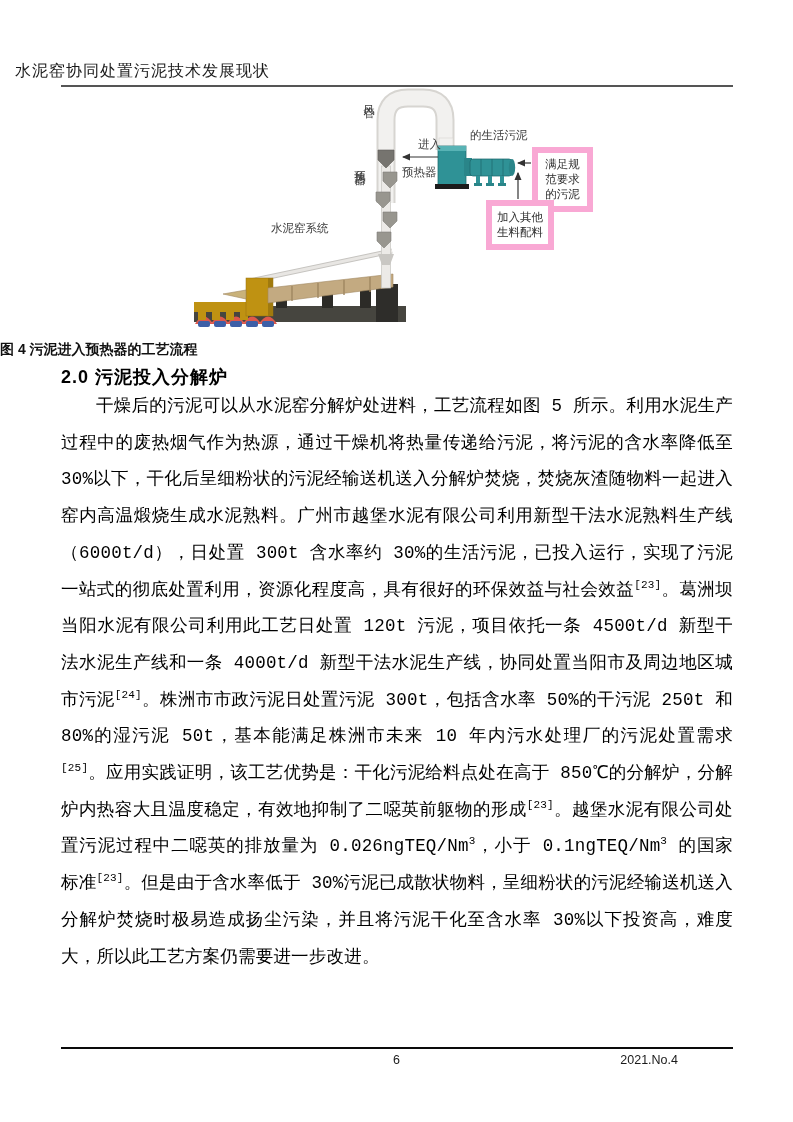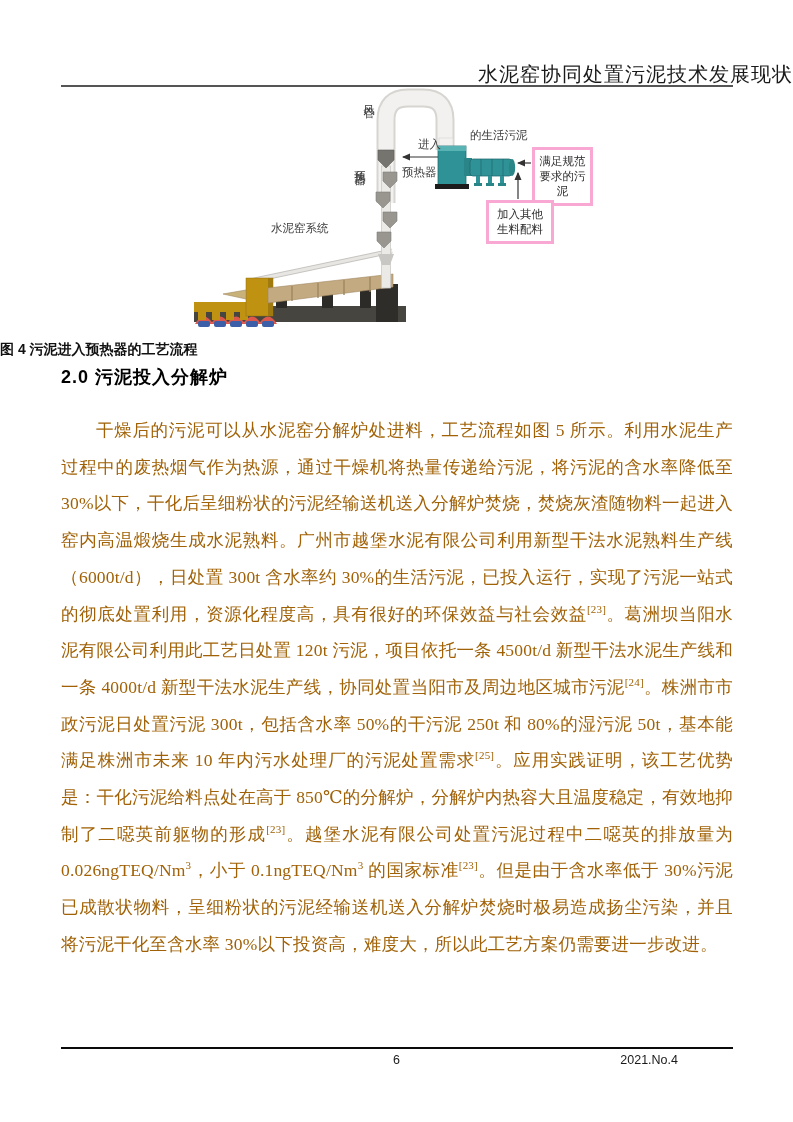--- a/index.html
+++ b/index.html
@@ -8,53 +8,53 @@
     position:relative;
     width:793px; height:1122px;
     background:#ffffff;
     font-family:"Liberation Serif","DejaVu Serif",serif;
     color:#111;
     overflow:hidden;
     margin:0 auto;
   }
   .header-title {
     position:absolute; top:61px; left:0; width:100%;
-    text-align:right; font-size:20px; letter-spacing:1px; color:#1a1a1a;padding-left:15px;
+    text-align:left; font-size:16px; letter-spacing:1px; color:#1a1a1a;padding-left:15px;
   }
   .header-rule {
     position:absolute; top:85px; left:61px; right:60px;
     border-top:2px solid #555;
   }
   
   .diagram { position:absolute; left:180px; top:88px; width:450px; height:255px; }
   .diagram svg { position:absolute; left:0; top:0; }
   .dlabel {
     position:absolute; font-size:11.5px; color:#3c3c3c; line-height:13px;
     white-space:nowrap; font-family:"Liberation Serif","DejaVu Serif",serif;
   }
   .v-label { writing-mode:vertical-rl; text-orientation:upright; letter-spacing:2px; white-space:normal; }
   .dbox {
-    position:absolute; border:3px solid #f9a8d4; background:#fff;
+    position:absolute; border:6px solid #f9a8d4; background:#fff;
     font-size:11.5px; line-height:15px; color:#2e2e2e; text-align:center;
     padding:4px 3px; font-family:"Liberation Serif","DejaVu Serif",serif;
   }
   .fig-caption {
     position:absolute; top:341px; left:0; width:100%; text-align:left;
     font-family:"Liberation Sans","DejaVu Sans",sans-serif;
     font-weight:bold; font-size:14px; color:#111;
   }
   .section-heading {
     position:absolute; top:365px; left:61px;
     font-family:"Liberation Sans","DejaVu Sans",sans-serif;
     font-weight:bold; font-size:18px; color:#000; letter-spacing:1px;
   }
   .body-paragraph {
-    position:absolute; top:412px; left:61px; width:672px;
+    position:absolute; top:388px; left:61px; width:672px;
     font-size:17.5px; line-height:36.7px; text-align:justify;
-    text-indent:2em; color:#a16207; letter-spacing:0.2px;
+    text-indent:2em; color:#000000; letter-spacing:0.2px;font-family:Liberation Mono, monospace;
   }
   .body-paragraph sup { font-size:11px; line-height:0; vertical-align:super; }
   .footer-rule {
     position:absolute; top:1047px; left:61px; right:60px;
     border-top:2.5px solid #0a0a0a;
   }
   .footer-page-number {
     position:absolute; top:1053px; left:0; width:100%; text-align:center;
     font-family:"Liberation Sans","DejaVu Sans",sans-serif; font-size:12.5px; color:#1a1a1a;
   }

